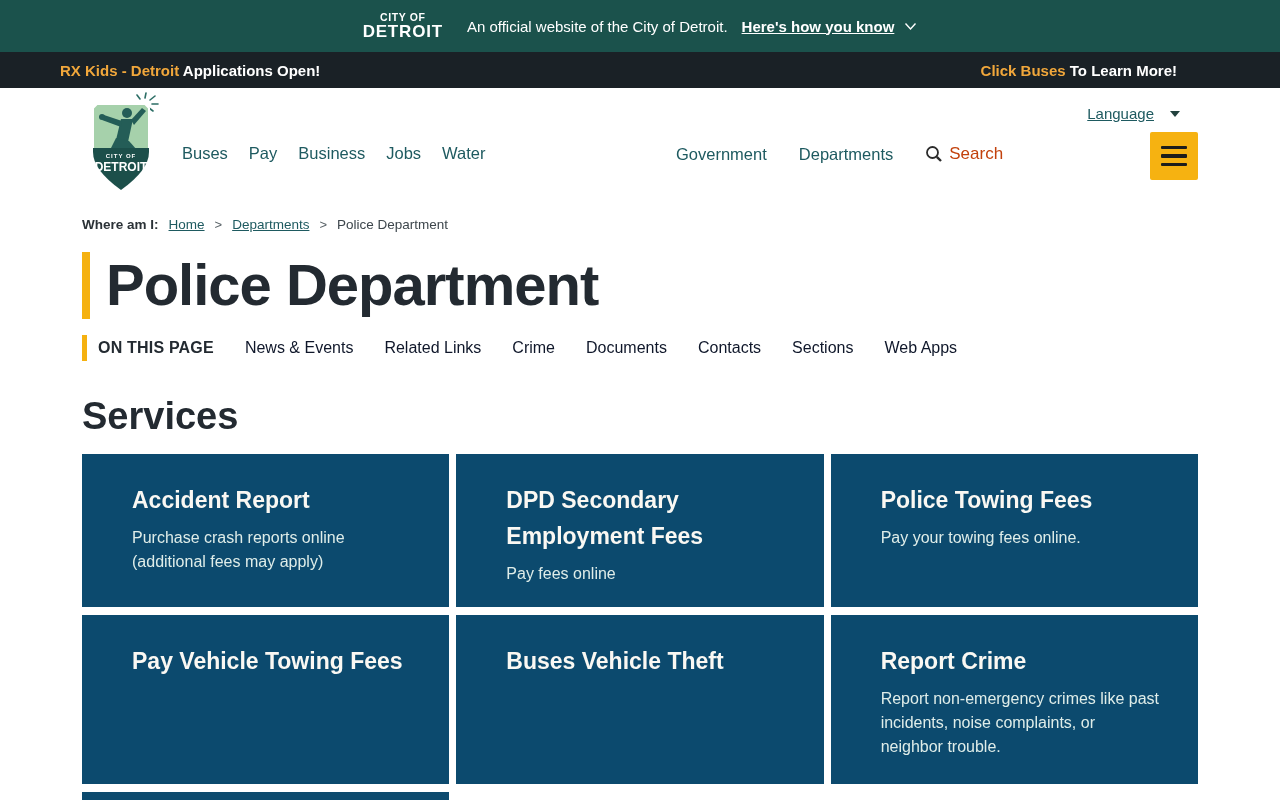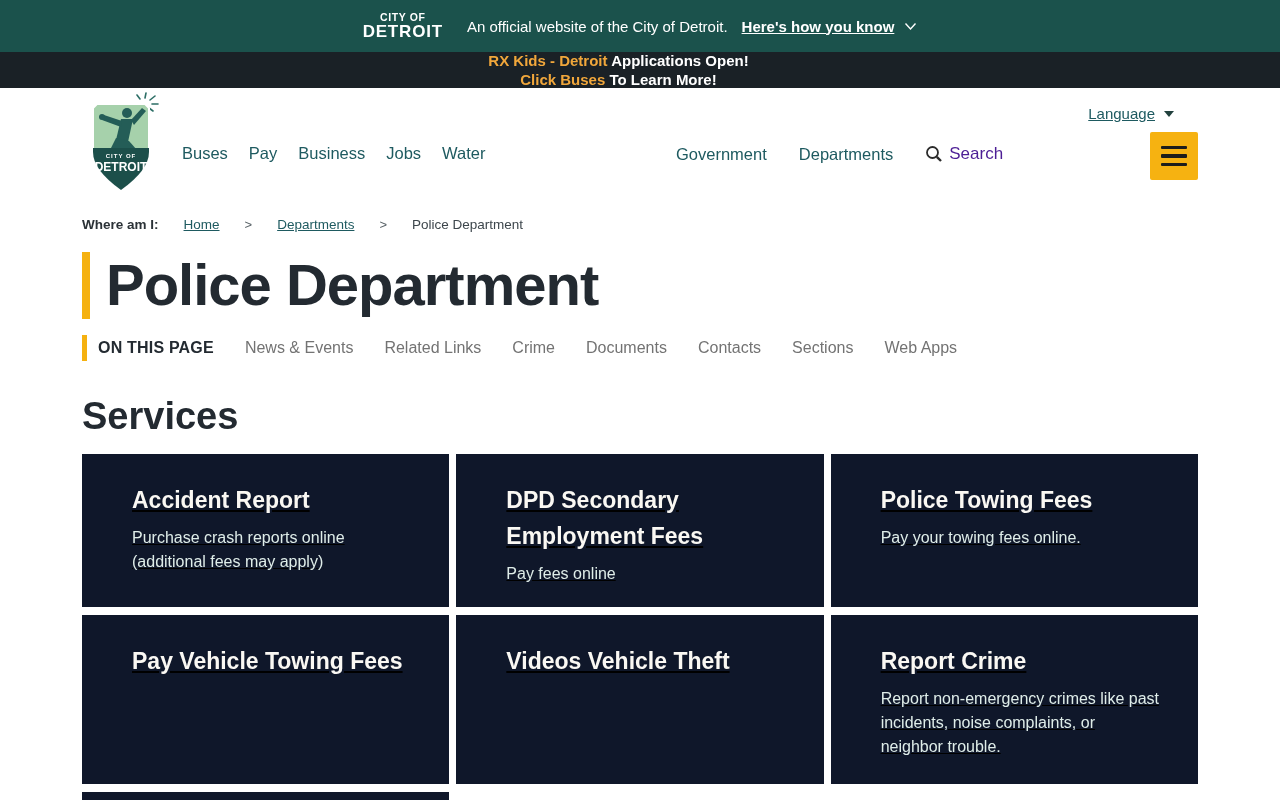--- a/index.html
+++ b/index.html
@@ -16,68 +16,68 @@
   .banner-logo .l1{ font-size:10.5px; font-weight:700; letter-spacing:.6px; }
   .banner-logo .l2{ font-size:17px; font-weight:800; letter-spacing:.8px; }
   .banner-text{ font-size:15px; }
   .banner-link{ font-size:15px; font-weight:600; color:#fff; text-decoration:underline; cursor:pointer; }
   .banner-chevron{ display:inline-block; margin-left:-4px; }
 
   
   .alert-bar{
     height:36px; background:#1A2126; color:#fff;
     display:flex; align-items:center; justify-content:space-between;
-    padding:0 103px 0 60px; font-size:15px; font-weight:600;flex-direction:column;
+    padding:0 103px 0 60px; font-size:15px; font-weight:600;
   }
   .alert-bar a{ color:#F1A73B; text-decoration:none; cursor:pointer; }
   .alert-left span, .alert-right span{ color:#fff; }
 
   
   header{ position:relative; height:117px; background:#fff; }
   .logo{ position:absolute; left:82px; top:4px; }
   .nav-left{ position:absolute; left:182px; top:56px; display:flex; gap:21px; }
   .nav-right{ position:absolute; left:676px; top:56px; display:flex; gap:32px; align-items:center; }
   .nav-link{ font-size:16.5px; color:#1E5A60; text-decoration:none; cursor:pointer; font-weight:500; }
   .search-box{ display:flex; align-items:center; gap:6px; cursor:pointer; }
-  .search-label{ font-size:17px; color:#4c1d95; }
-  .language{ position:absolute; top:17px; right:106px; font-size:15px; color:#1E5A60;
-    text-decoration:underline; cursor:pointer; display:flex; align-items:center; gap:9px; }
+  .search-label{ font-size:17px; color:#c2410c; }
+  .language{ position:absolute; top:17px; right:100px; font-size:15px; color:#1E5A60;
+    text-decoration:underline; cursor:pointer; display:flex; align-items:center; gap:16px; }
   .lang-caret{ width:0; height:0; border-left:5px solid transparent; border-right:5px solid transparent;
     border-top:6px solid #22413e; display:inline-block; }
   .hamburger{ position:absolute; top:44px; right:82px; width:48px; height:48px; background:#F6B211;
     border:none; border-radius:2px; cursor:pointer; display:flex; flex-direction:column;
     align-items:center; justify-content:center; gap:5px; }
   .hamburger span{ display:block; width:26px; height:3.5px; background:#1d1d1b; border-radius:1px; }
 
   
-  .breadcrumb{ margin:12px 82px 0; display:flex; align-items:center; gap:25px; font-size:13.5px; color:#3d464c; }
+  .breadcrumb{ margin:12px 82px 0; display:flex; align-items:center; gap:10px; font-size:13.5px; color:#3d464c; }
   .breadcrumb .bc-label{ font-weight:700; color:#2b3237; }
   .breadcrumb a{ color:#1E5A60; text-decoration:underline; cursor:pointer; }
   .bc-sep{ color:#5a6368; font-size:13px; }
 
   
   .page-title{
     margin:20px 0 0 82px; border-left:8px solid #F5B110; padding-left:16px;
     font-size:58px; line-height:1.15; font-weight:800; color:#232A31; letter-spacing:-1px;
   }
 
   
   .on-this-page{ margin:16px 0 0 82px; display:flex; align-items:center; gap:31px; }
   .otp-label{ font-size:16px; font-weight:800; color:#232A31; border-left:5px solid #F5B110;
     padding:4px 0 4px 11px; letter-spacing:.2px; }
-  .otp-link{ font-size:16px; color:#737373; text-decoration:none; cursor:pointer; }
+  .otp-link{ font-size:16px; color:#0f172a; text-decoration:none; cursor:pointer; }
 
   
   .services-heading{ margin:34px 4px 0 82px; font-size:38px; font-weight:800; color:#232A31; }
   .services-grid{
     margin:16px 82px 0; display:grid;
     grid-template-columns:repeat(3, 1fr); column-gap:7px; row-gap:8px;
     grid-template-rows:153px 169px 130px;
   }
-  .service-card{ background:#0f172a; padding:28px 38px 20px 50px; cursor:pointer;text-decoration:underline; }
+  .service-card{ background:#0c4a6e; padding:28px 38px 20px 50px; cursor:pointer; }
   .service-card h3{ font-size:23px; line-height:36px; font-weight:700; color:#FAF8F3; }
   .service-card p{ margin-top:8px; font-size:16px; line-height:24px; color:#DFEDE9; }
 </style>
 </head>
 <body>
 
 <div class="page">
 
   <div class="official-banner">
     <div class="banner-logo">
@@ -197,21 +197,21 @@
     </div>
     <div class="service-card">
       <h3>Police Towing Fees</h3>
       <p>Pay your towing fees online.</p>
     </div>
     <div class="service-card">
       <h3>Pay Vehicle Towing Fees</h3>
 
     </div>
     <div class="service-card">
-      <h3>Videos Vehicle Theft</h3>
+      <h3>Buses Vehicle Theft</h3>
 
     </div>
     <div class="service-card">
       <h3>Report Crime</h3>
       <p>Report non-emergency crimes like past incidents, noise complaints, or neighbor trouble.</p>
     </div>
     <div class="service-card">
       <h3></h3>
 
     </div>

